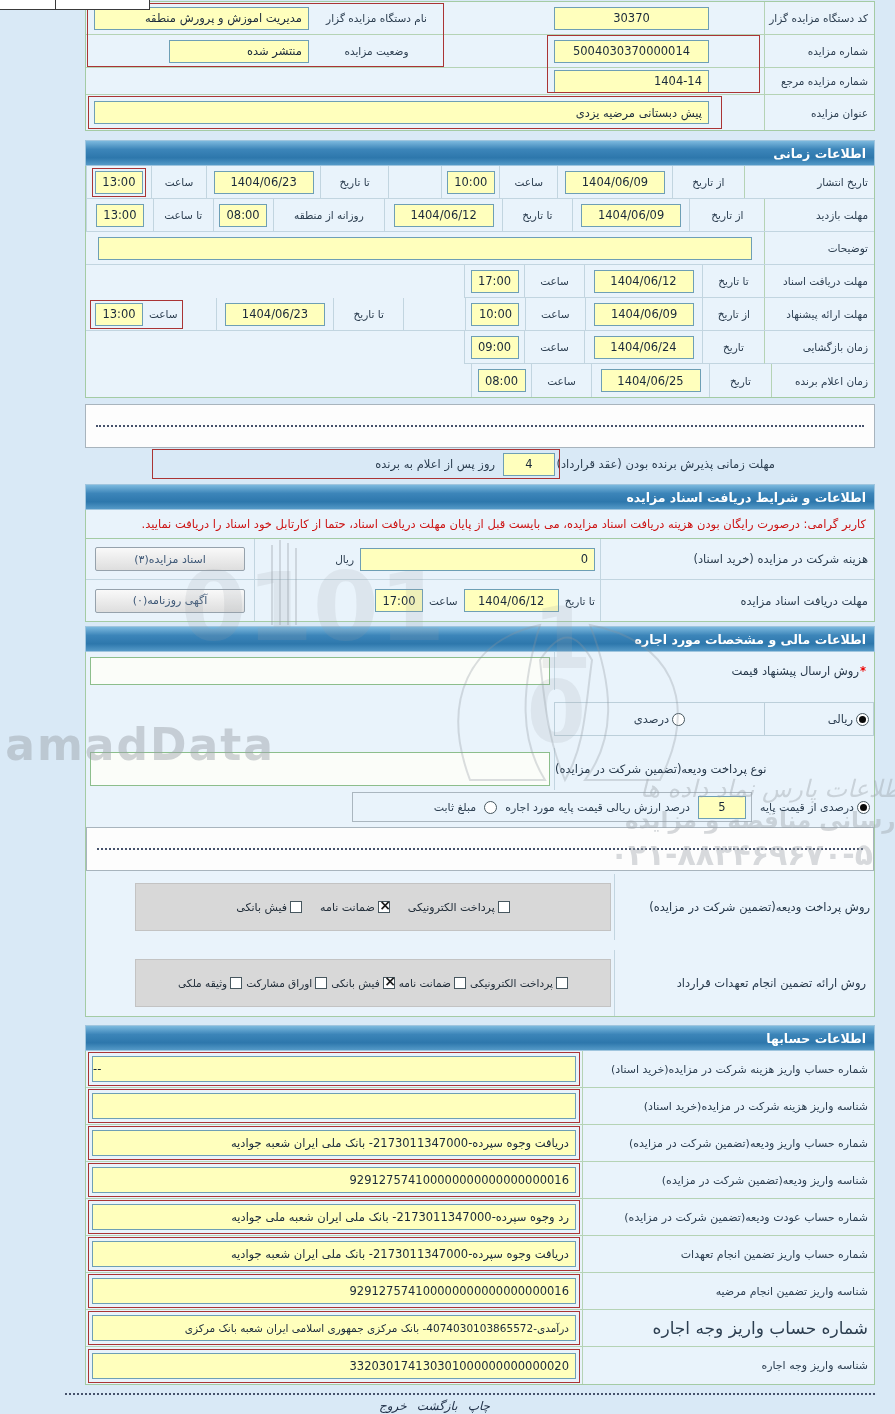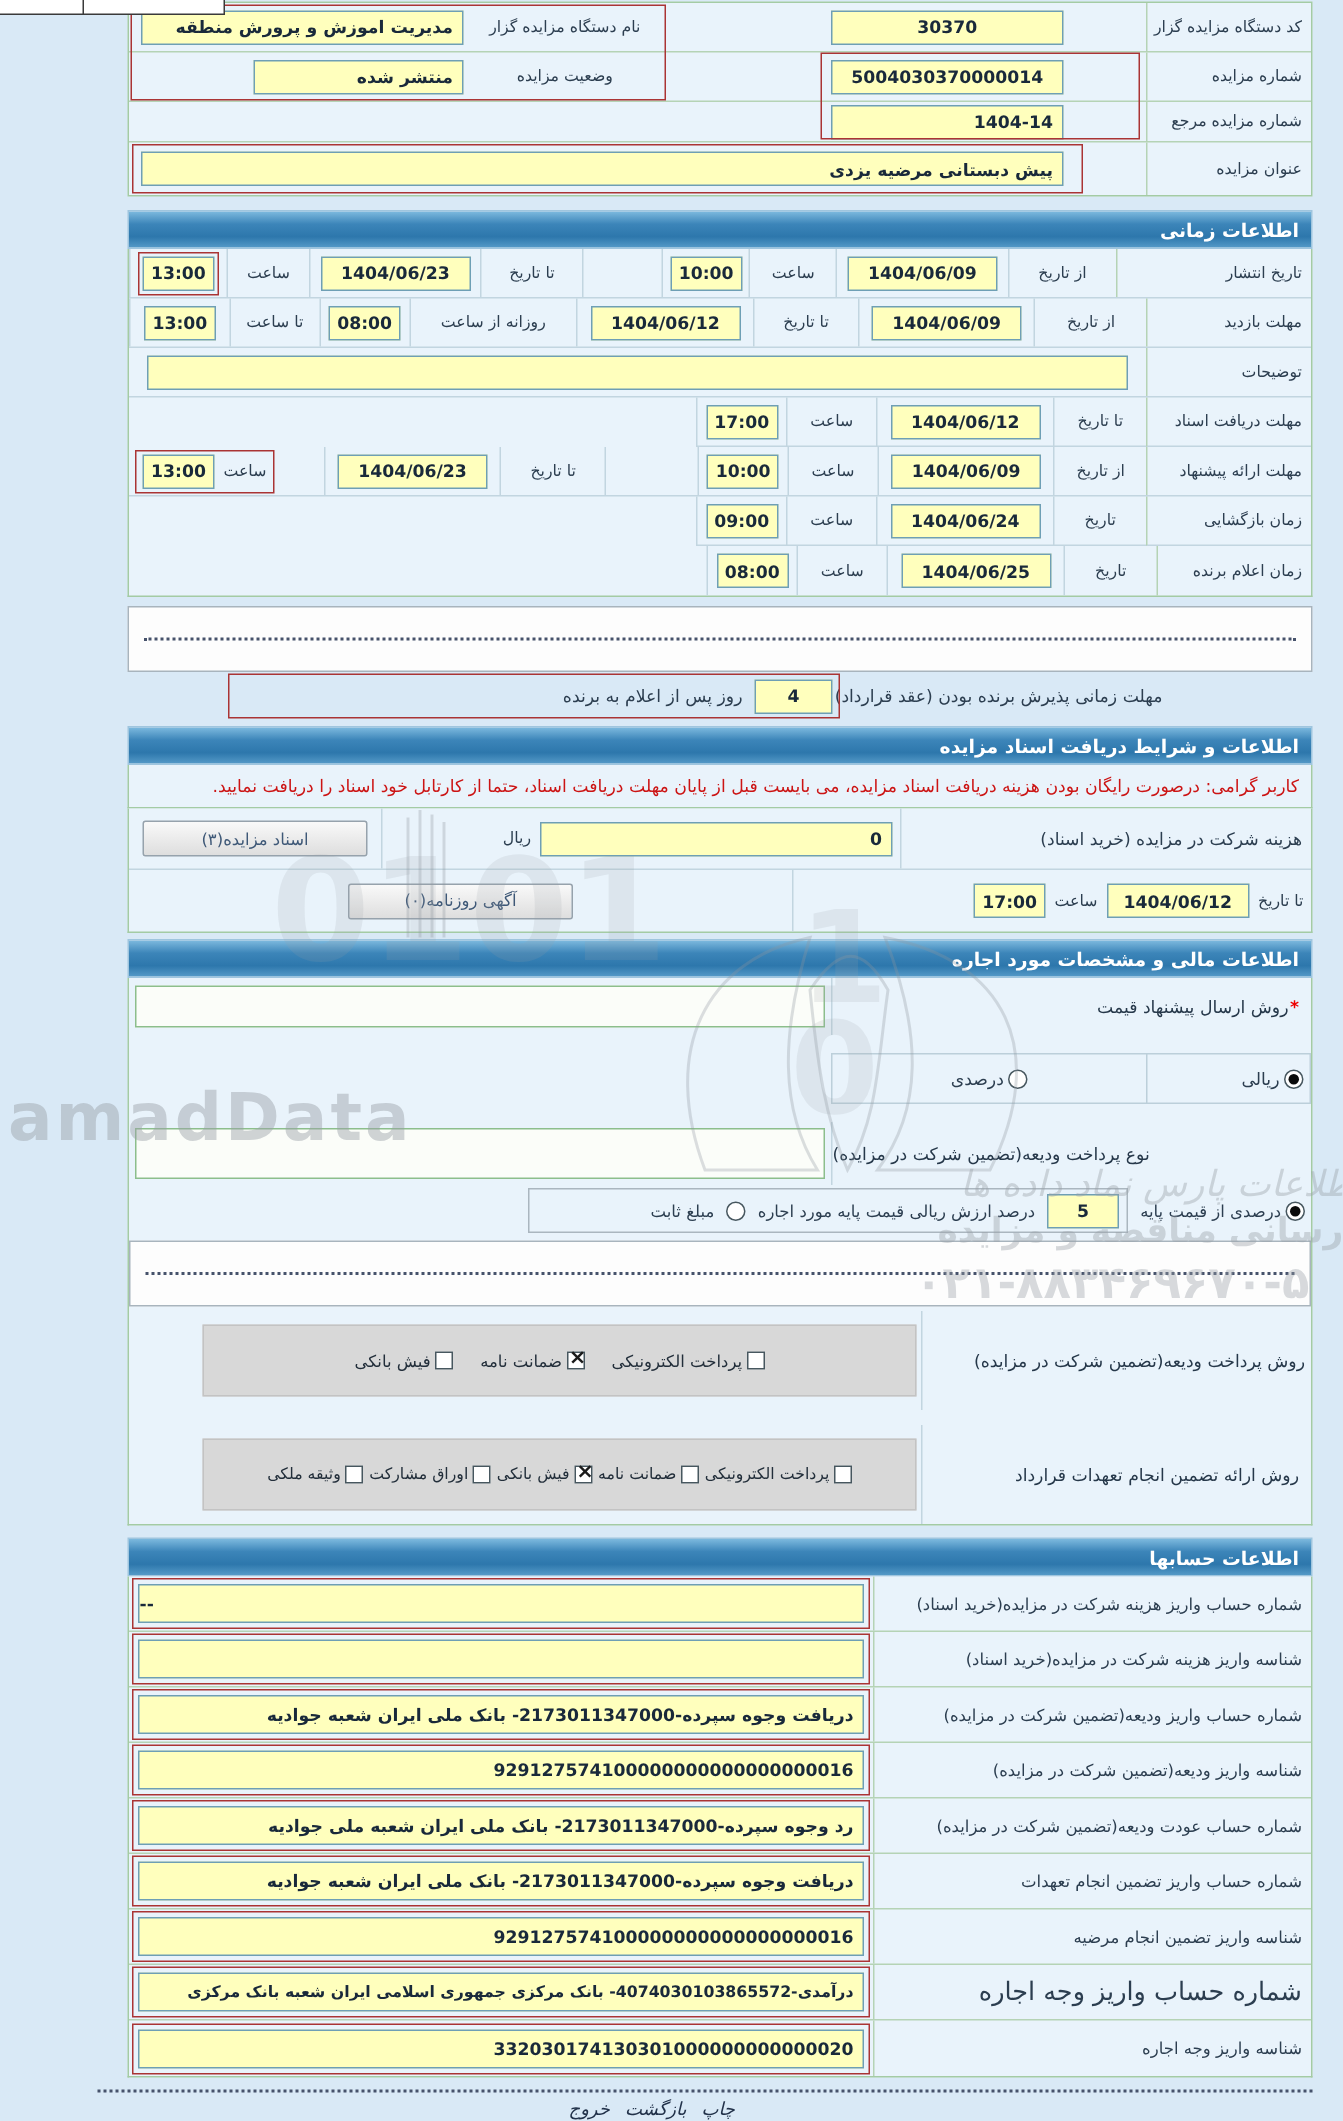--- a/index.html
+++ b/index.html
@@ -16,21 +16,21 @@
   .bbg{border-bottom:1px solid #b5d3b5}
   .bbb{border-bottom:1px solid #c2d5e0}
   .cell{display:flex;align-items:center;justify-content:center;height:100%;box-sizing:border-box}
   .dvg{border-left:1px solid #b5d3b5}
   .dvb{border-left:1px solid #c2d5e0}
   .lblt{font-size:10.5px;color:#2c3e50;white-space:nowrap;padding-right:6px;justify-content:flex-start}
   .sublbl{font-size:10.5px;color:#2c3e50;white-space:nowrap}
   
   .yi{background:#ffffbd;border:1px solid #6e9fb5;height:23px;box-sizing:border-box;
       display:flex;align-items:center;justify-content:center;
-      font-weight:bold;color:#19293a;font-size:11.5px;white-space:nowrap;overflow:hidden}
+      font-weight:normal;color:#19293a;font-size:11.5px;white-space:nowrap;overflow:hidden}
   .yi.ar{justify-content:flex-start;padding-right:6px}
   .num{direction:ltr;unicode-bidi:isolate}
   
   .redbox{border:1px solid #aa3434;box-sizing:border-box;position:absolute;pointer-events:none}
   .redgrp{border:1px solid #aa3434;box-sizing:border-box;display:flex;align-items:center}
   
   .hdr{height:26px;box-sizing:border-box;
        background:linear-gradient(180deg,#7cb9de 0%,#3c85b9 35%,#2d77ac 70%,#5499c7 100%);
        border:1px solid #9fc5de;color:#fff;font-weight:bold;font-size:12.5px;
        display:flex;align-items:center;padding-right:8px}
@@ -172,21 +172,21 @@
           <span>مهلت بازدید</span>
         </div>
       <div class="cell sublbl dvb" style="width:75px">از تاریخ</div>
       <div class="cell dvb" style="width:118px">
           <div class="yi num" style="width:100px">1404/06/09</div>
         </div>
       <div class="cell sublbl dvb" style="width:70px">تا تاریخ</div>
       <div class="cell dvb" style="width:118px">
           <div class="yi num" style="width:100px">1404/06/12</div>
         </div>
-      <div class="cell sublbl dvb" style="width:112px">روزانه از ساعت</div>
+      <div class="cell sublbl dvb" style="width:112px">روزانه از منطقه</div>
       <div class="cell dvb" style="width:60px">
           <div class="yi num" style="width:48px">08:00</div>
         </div>
       <div class="cell sublbl dvb" style="width:60px">تا ساعت</div>
       <div class="cell dvb" style="width:67px">
           <div class="yi num" style="width:48px">13:00</div>
         </div>
     </div>
 
     <div class="row bbb" style="height:33px">
@@ -296,20 +296,23 @@
         <div class="yi ar" style="width:235px">
             <span class="num">0</span>
           </div>
         <span class="sublbl">ریال</span>
       </div>
       <div class="cell" style="flex:1">
         <div class="btn">اسناد مزایده(۳)</div>
       </div>
     </div>
     <div class="row" style="height:41px">
+      <div class="cell lblt dvb" style="width:274px;font-size:11.5px">
+          <span>مهلت دریافت اسناد مزایده</span>
+        </div>
       <div class="cell dvb" style="width:346px;justify-content:flex-start;padding-right:5px;gap:6px">
         <span class="sublbl">تا تاریخ</span>
         <div class="yi num" style="width:95px">1404/06/12</div>
         <span class="sublbl">ساعت</span>
         <div class="yi num" style="width:48px">17:00</div>
       </div>
       <div class="cell" style="flex:1">
         <div class="btn">آگهی روزنامه(۰)</div>
       </div>
     </div>

